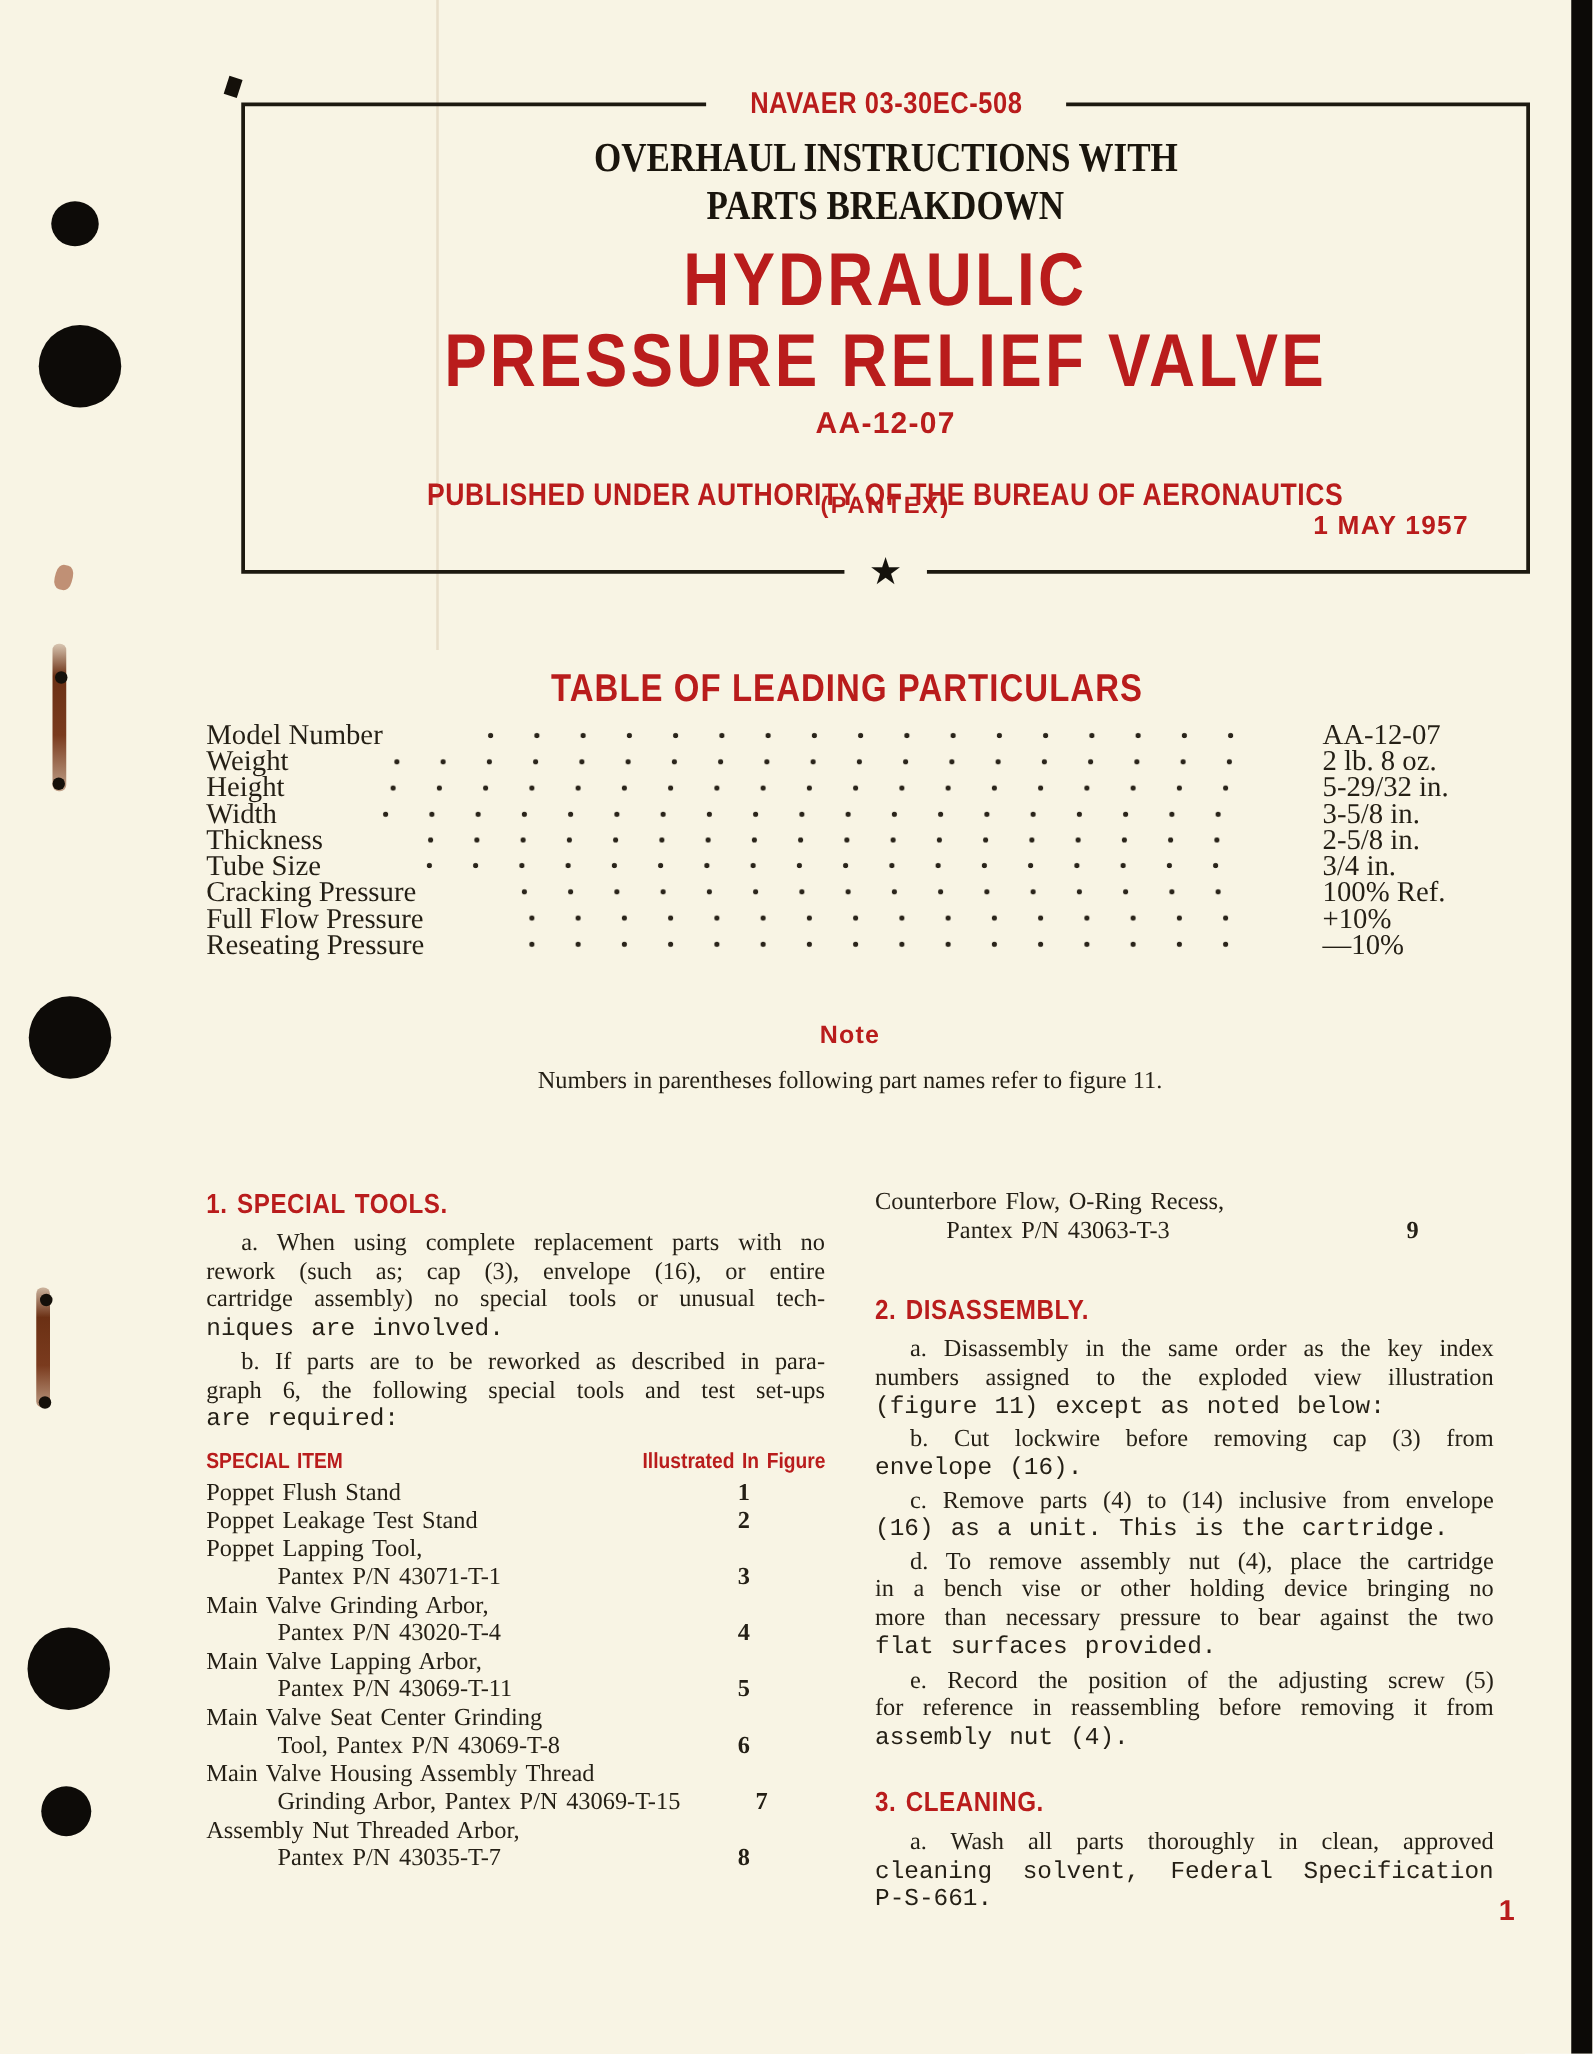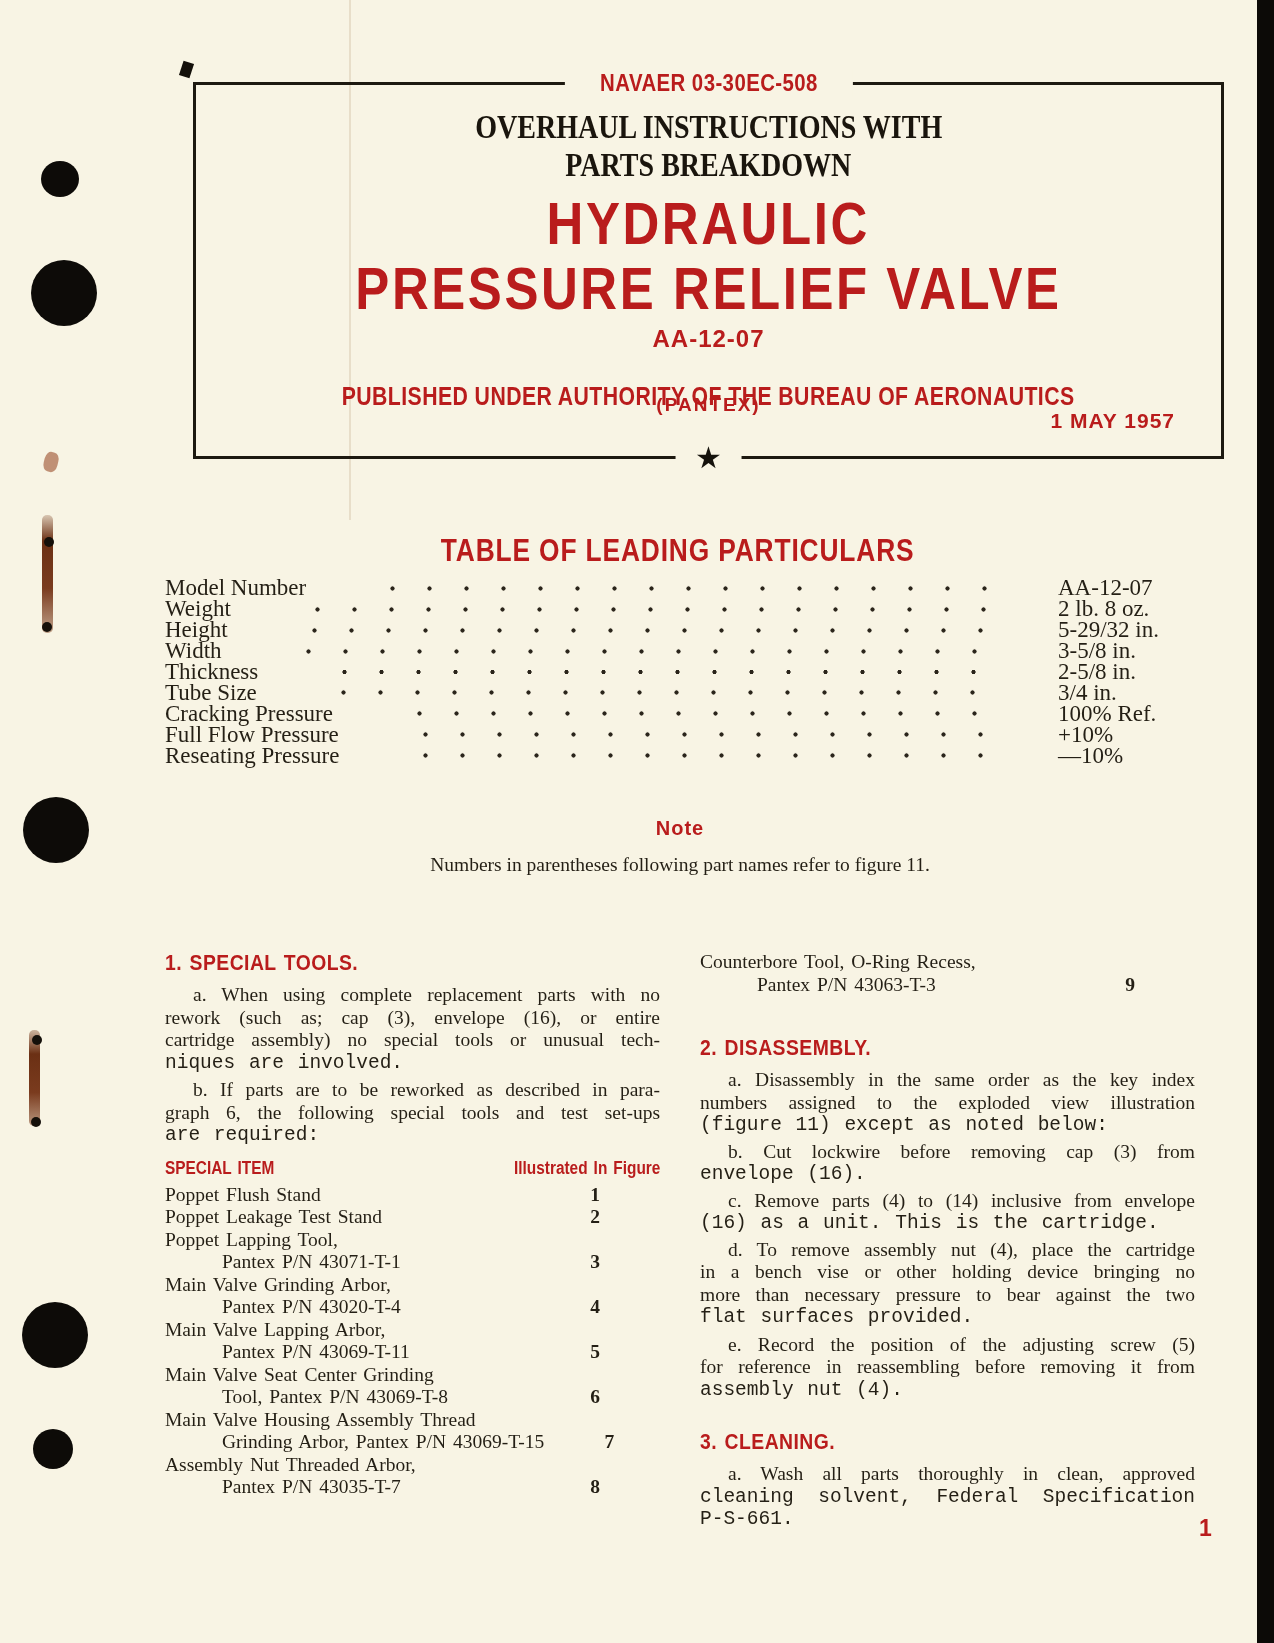--- a/index.html
+++ b/index.html
@@ -264,21 +264,21 @@
             <div class="tcont">Pantex P/N 43035-T-7</div>
           </div>
           <div class="tool-fig">8</div>
         </div>
       </div>
     </div>
 
     <div class="col">
       <div class="tool-row">
         <div class="tool-lines">
-          <div>Counterbore Tool, O-Ring Recess,</div>
+          <div>Counterbore Flow, O-Ring Recess,</div>
           <div class="tcont">Pantex P/N 43063-T-3</div>
         </div>
         <div class="tool-fig">9</div>
       </div>
 
       <div class="sect-h gothic mt40">
         <span class="cond-l">2. DISASSEMBLY.</span>
       </div>
       <div class="para">
         <span class="pline">a. Disassembly in the same order as the key index</span>

